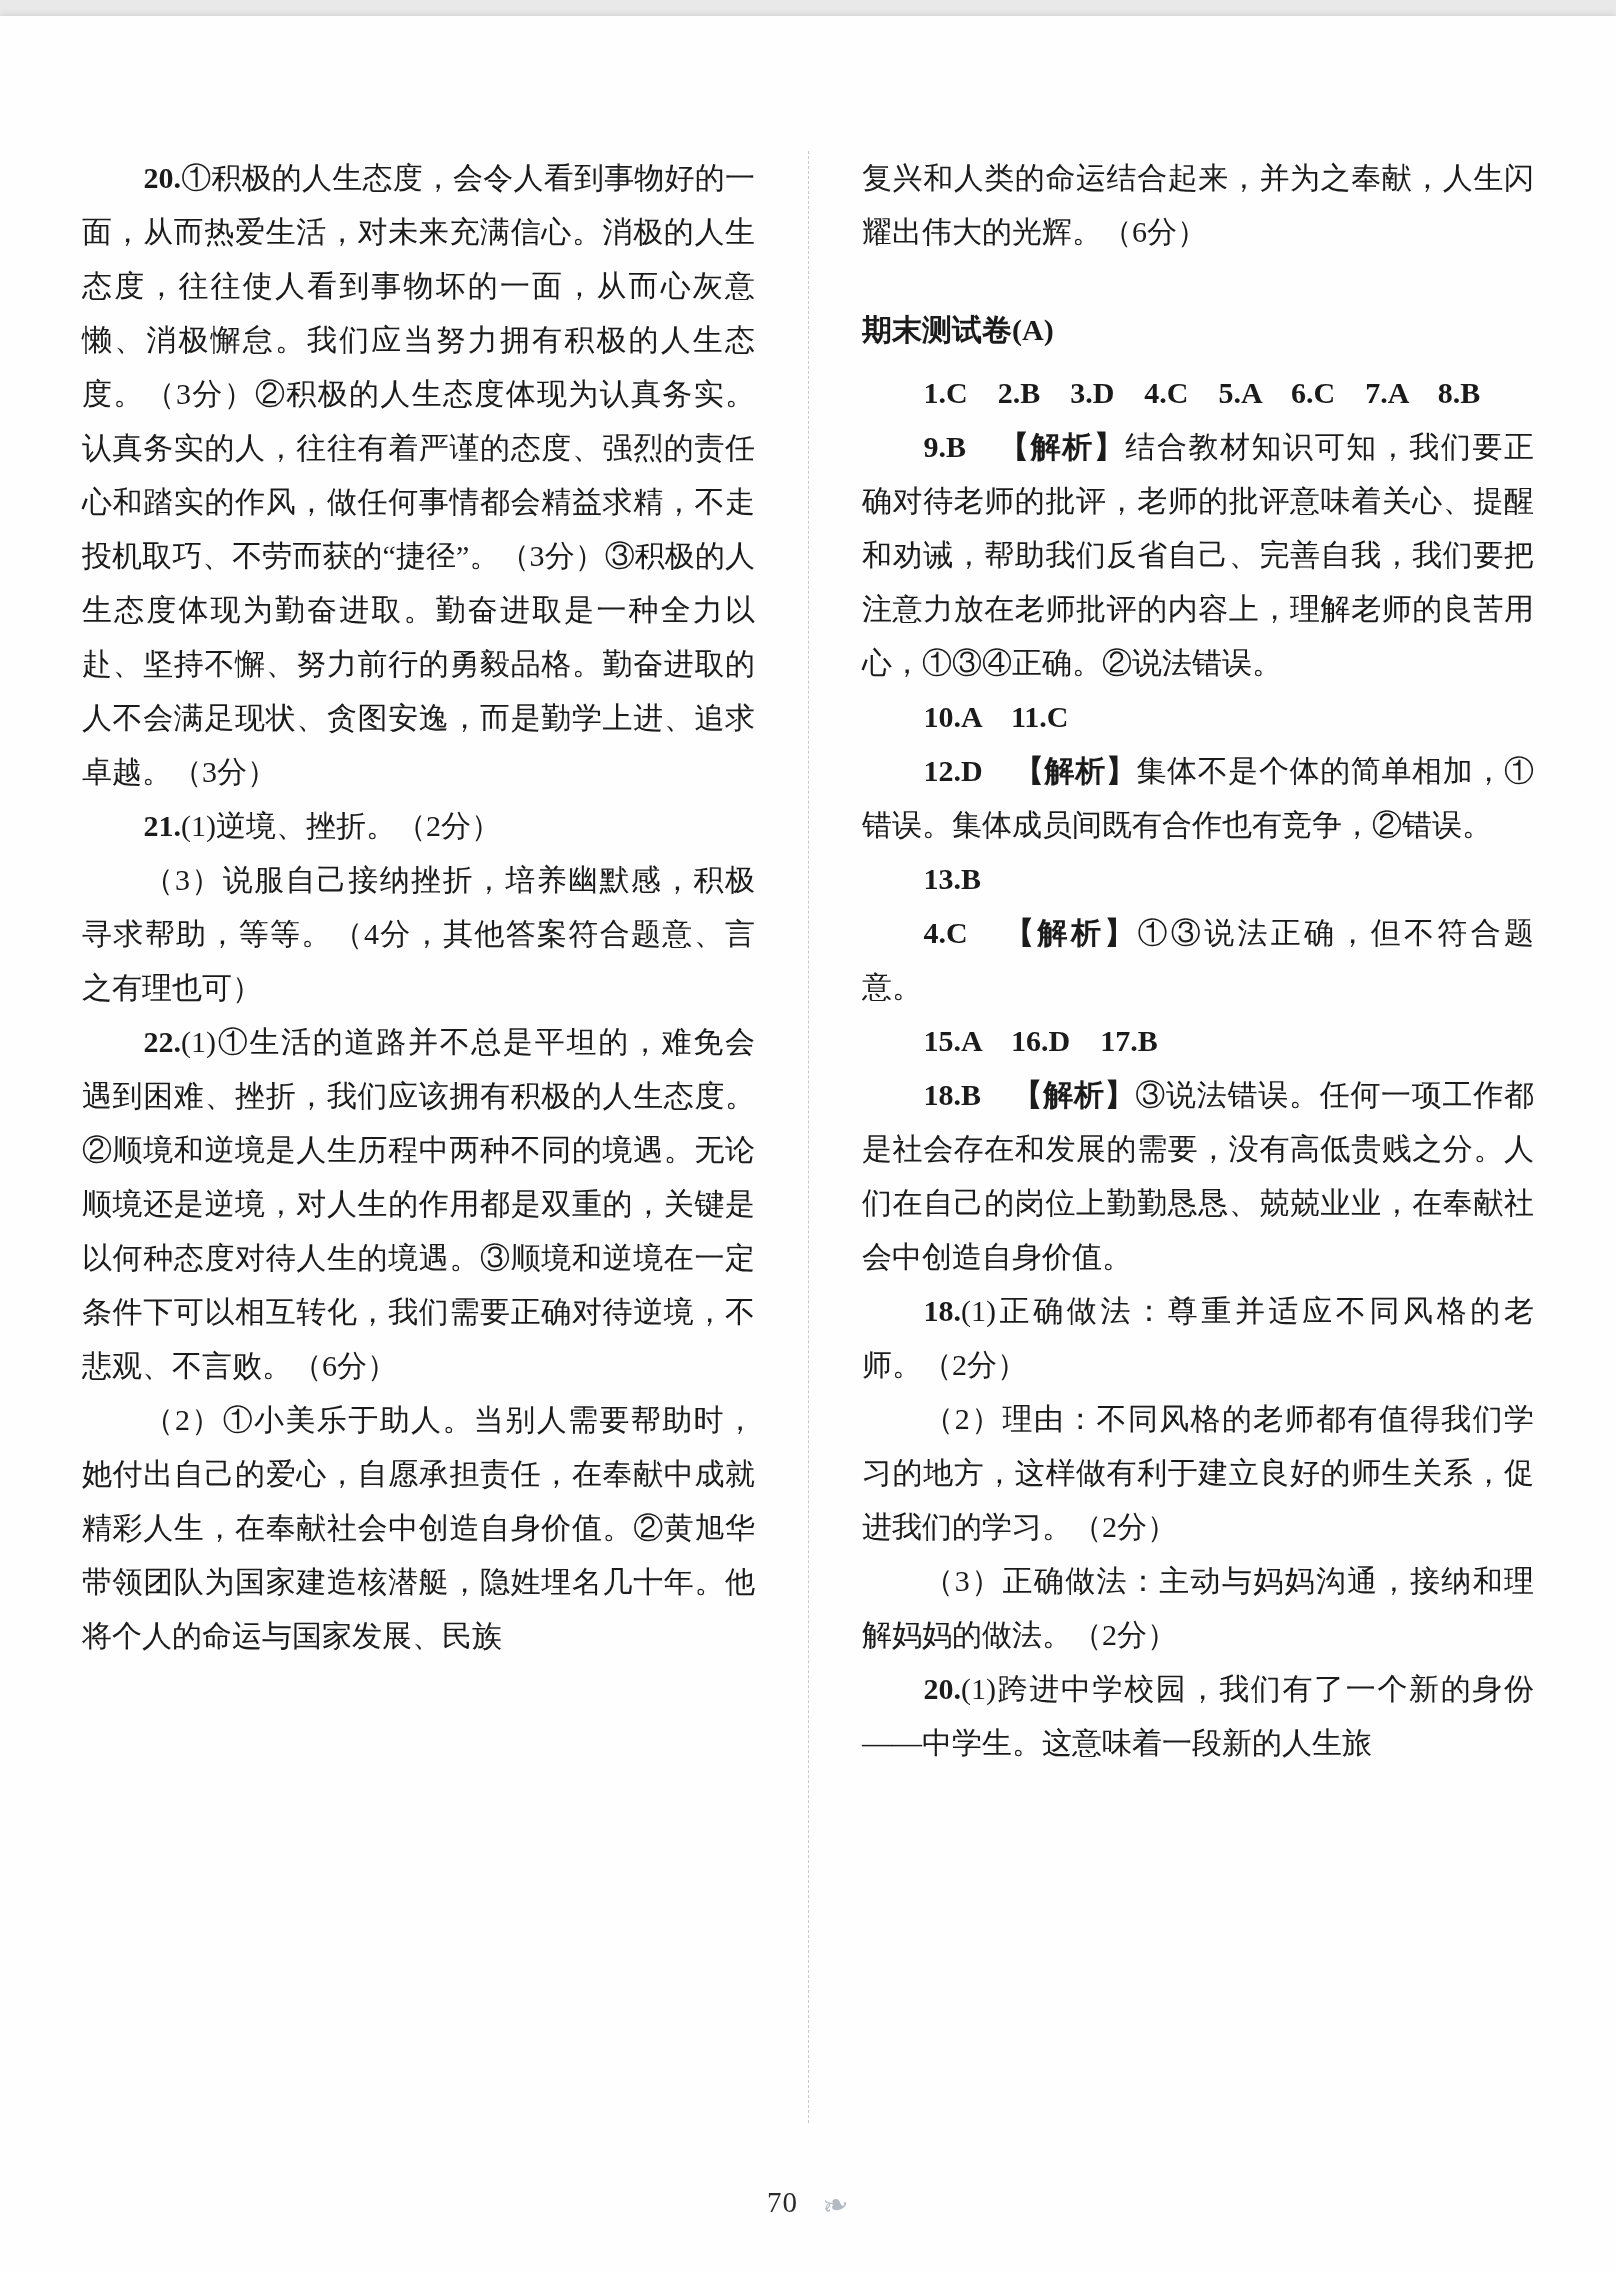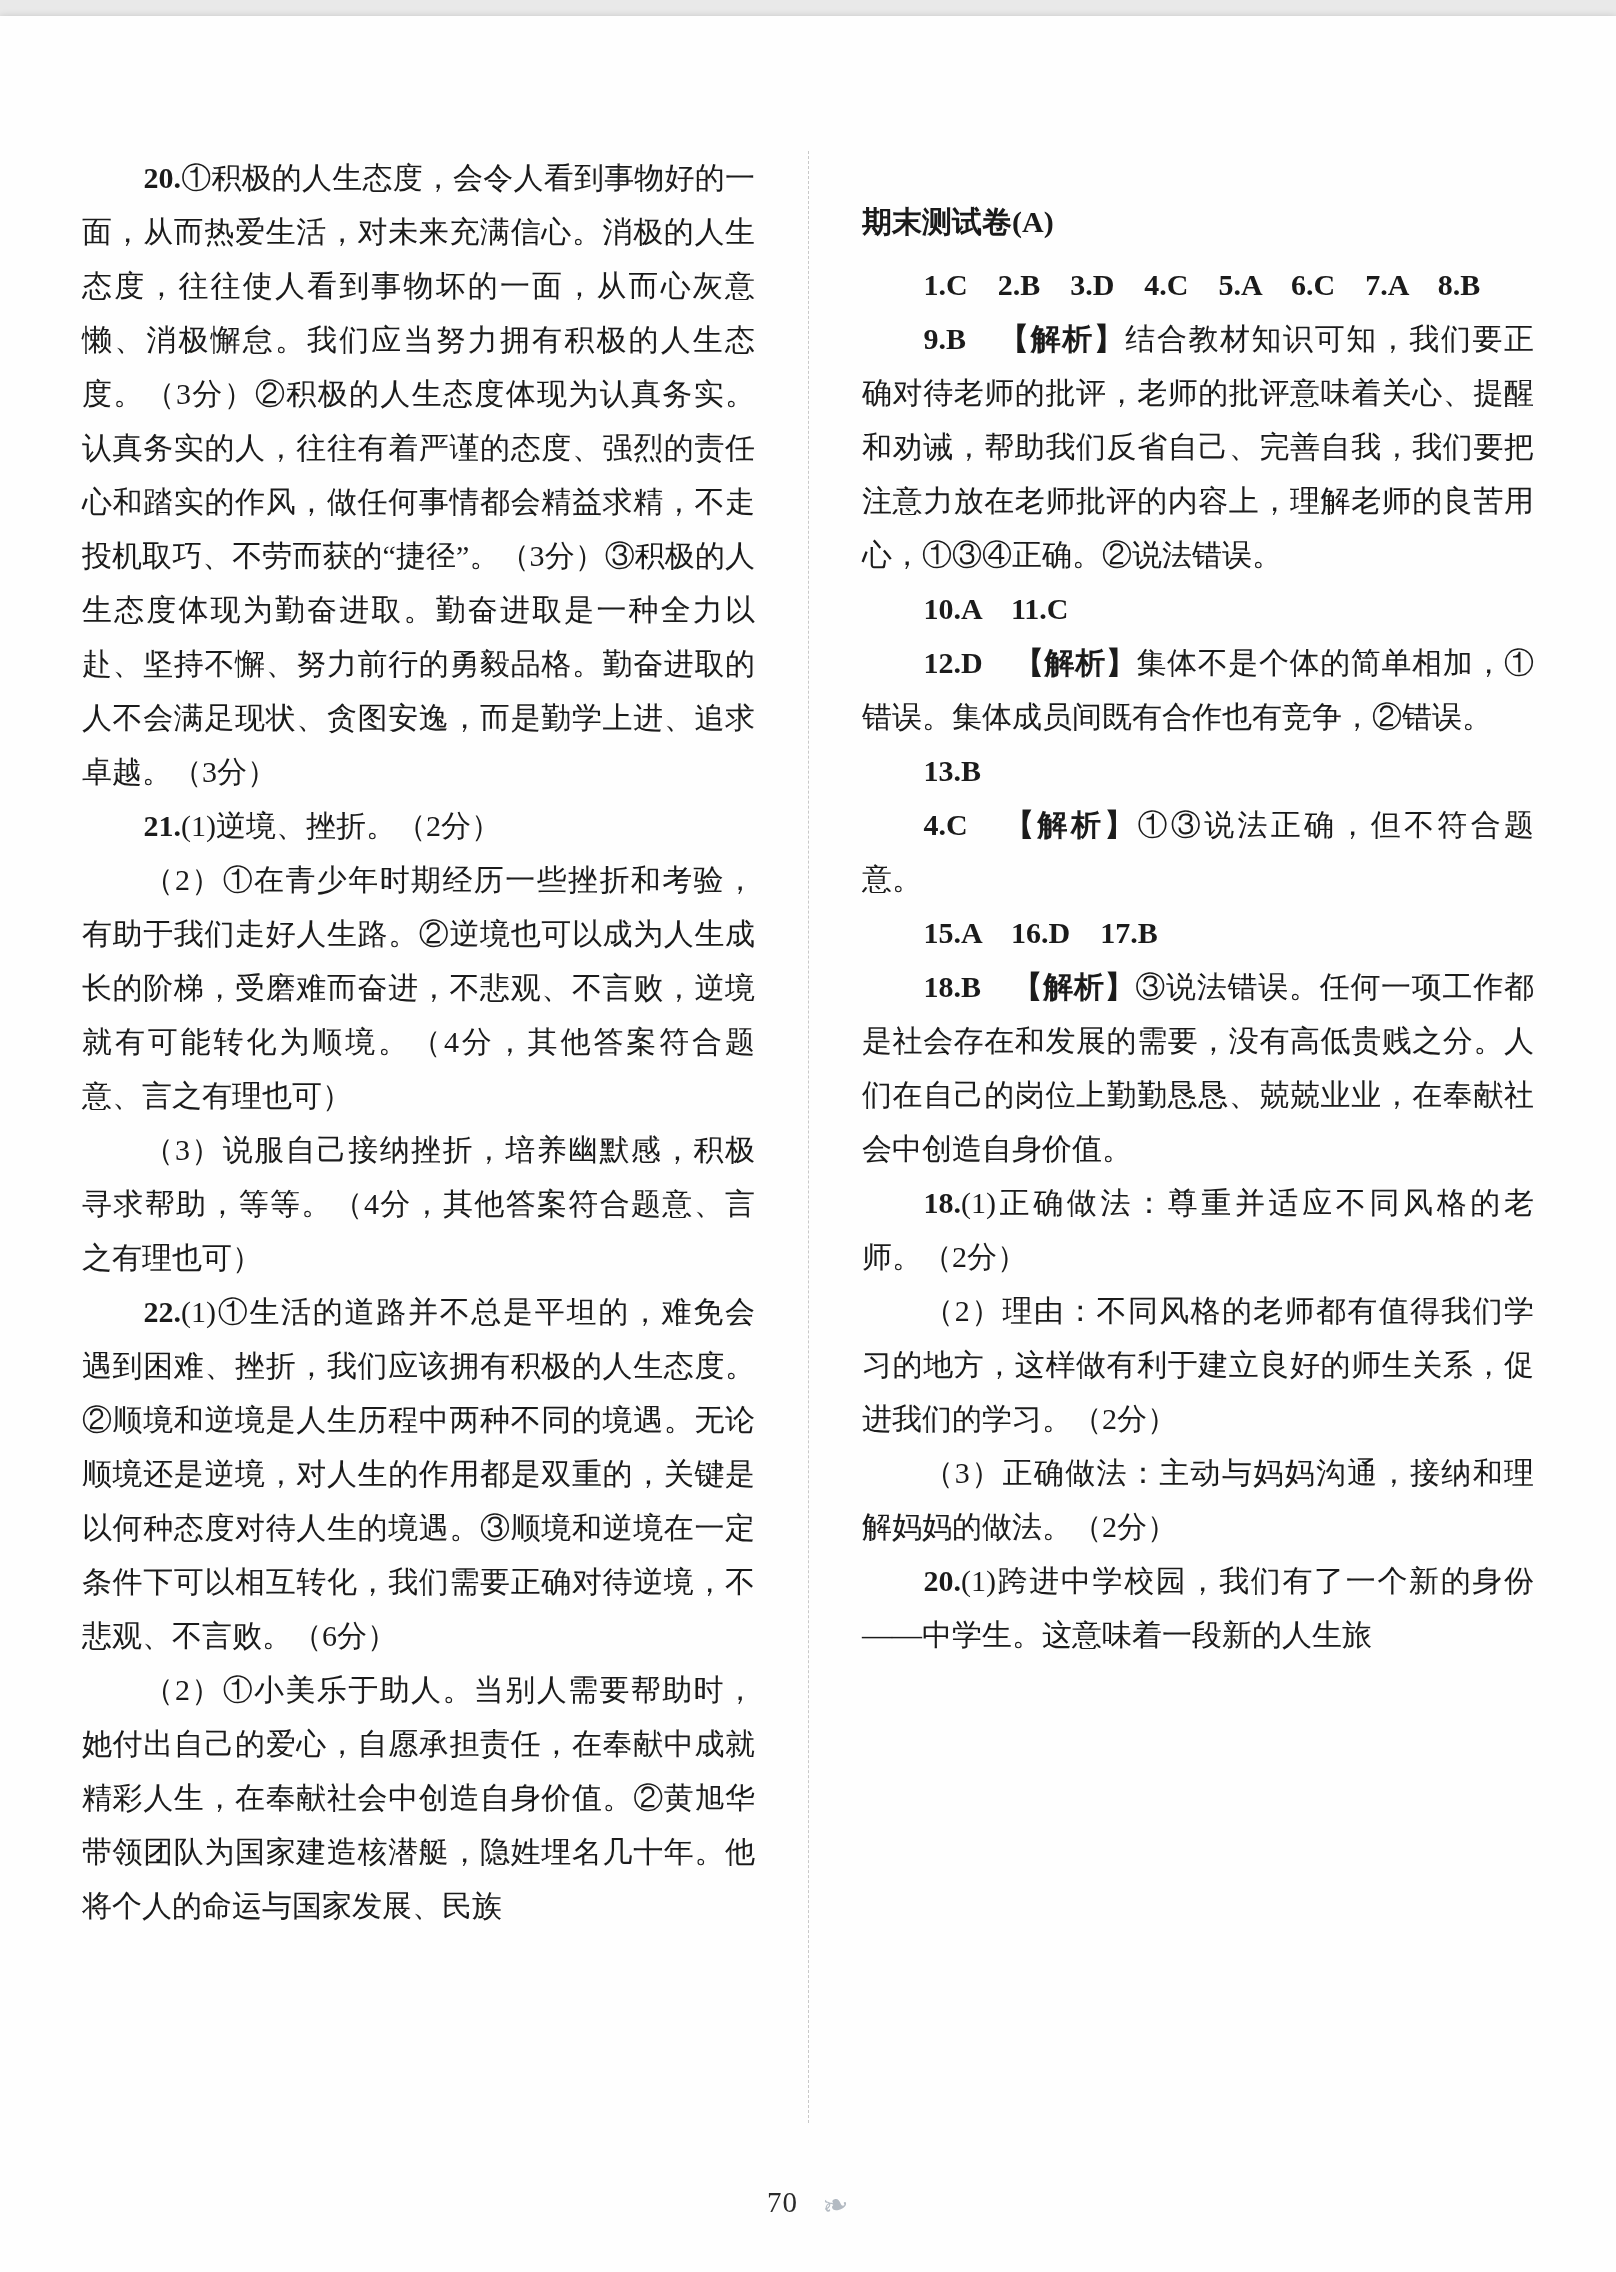--- a/index.html
+++ b/index.html
@@ -51,26 +51,26 @@
   }
 </style>
 </head>
 <body>
 
 <div class="page">
   <div class="columns">
     <div class="column left" id="col-left">
         <p class="para"><b>20.</b>①积极的人生态度，会令人看到事物好的一面，从而热爱生活，对未来充满信心。消极的人生态度，往往使人看到事物坏的一面，从而心灰意懒、消极懈怠。我们应当努力拥有积极的人生态度。（3分）②积极的人生态度体现为认真务实。认真务实的人，往往有着严谨的态度、强烈的责任心和踏实的作风，做任何事情都会精益求精，不走投机取巧、不劳而获的“捷径”。（3分）③积极的人生态度体现为勤奋进取。勤奋进取是一种全力以赴、坚持不懈、努力前行的勇毅品格。勤奋进取的人不会满足现状、贪图安逸，而是勤学上进、追求卓越。（3分）</p>
         <p class="para"><b>21.</b>(1)逆境、挫折。（2分）</p>
-        <p class="para">（2）①在青少年时期经历一些挫折和考验，有助于我们走好人生路。②逆境也可以成为人生成长的阶梯，受磨难而奋进，不悲观、不言败，逆境就有可能转化为顺境。（4分，其他答案符合题意、言之有理也可）</p>
         <p class="para">（3）说服自己接纳挫折，培养幽默感，积极寻求帮助，等等。（4分，其他答案符合题意、言之有理也可）</p>
         <p class="para"><b>22.</b>(1)①生活的道路并不总是平坦的，难免会遇到困难、挫折，我们应该拥有积极的人生态度。②顺境和逆境是人生历程中两种不同的境遇。无论顺境还是逆境，对人生的作用都是双重的，关键是以何种态度对待人生的境遇。③顺境和逆境在一定条件下可以相互转化，我们需要正确对待逆境，不悲观、不言败。（6分）</p>
         <p class="para">（2）①小美乐于助人。当别人需要帮助时，她付出自己的爱心，自愿承担责任，在奉献中成就精彩人生，在奉献社会中创造自身价值。②黄旭华带领团队为国家建造核潜艇，隐姓埋名几十年。他将个人的命运与国家发展、民族</p>
       </div>
     <div class="column right" id="col-right">
+        <p class="para no-indent">复兴和人类的命运结合起来，并为之奉献，人生闪耀出伟大的光辉。（6分）</p>
         <p class="para bold center">期末测试卷(A)</p>
         <p class="para bold">1.C　2.B　3.D　4.C　5.A　6.C　7.A　8.B</p>
         <p class="para"><b>9.B　【解析】</b>结合教材知识可知，我们要正确对待老师的批评，老师的批评意味着关心、提醒和劝诫，帮助我们反省自己、完善自我，我们要把注意力放在老师批评的内容上，理解老师的良苦用心，①③④正确。②说法错误。</p>
         <p class="para bold">10.A　11.C</p>
         <p class="para"><b>12.D　【解析】</b>集体不是个体的简单相加，①错误。集体成员间既有合作也有竞争，②错误。</p>
         <p class="para bold">13.B</p>
         <p class="para"><b>4.C　【解析】</b>①③说法正确，但不符合题意。</p>
         <p class="para bold">15.A　16.D　17.B</p>
         <p class="para"><b>18.B　【解析】</b>③说法错误。任何一项工作都是社会存在和发展的需要，没有高低贵贱之分。人们在自己的岗位上勤勤恳恳、兢兢业业，在奉献社会中创造自身价值。</p>
         <p class="para"><b>18.</b>(1)正确做法：尊重并适应不同风格的老师。（2分）</p>

